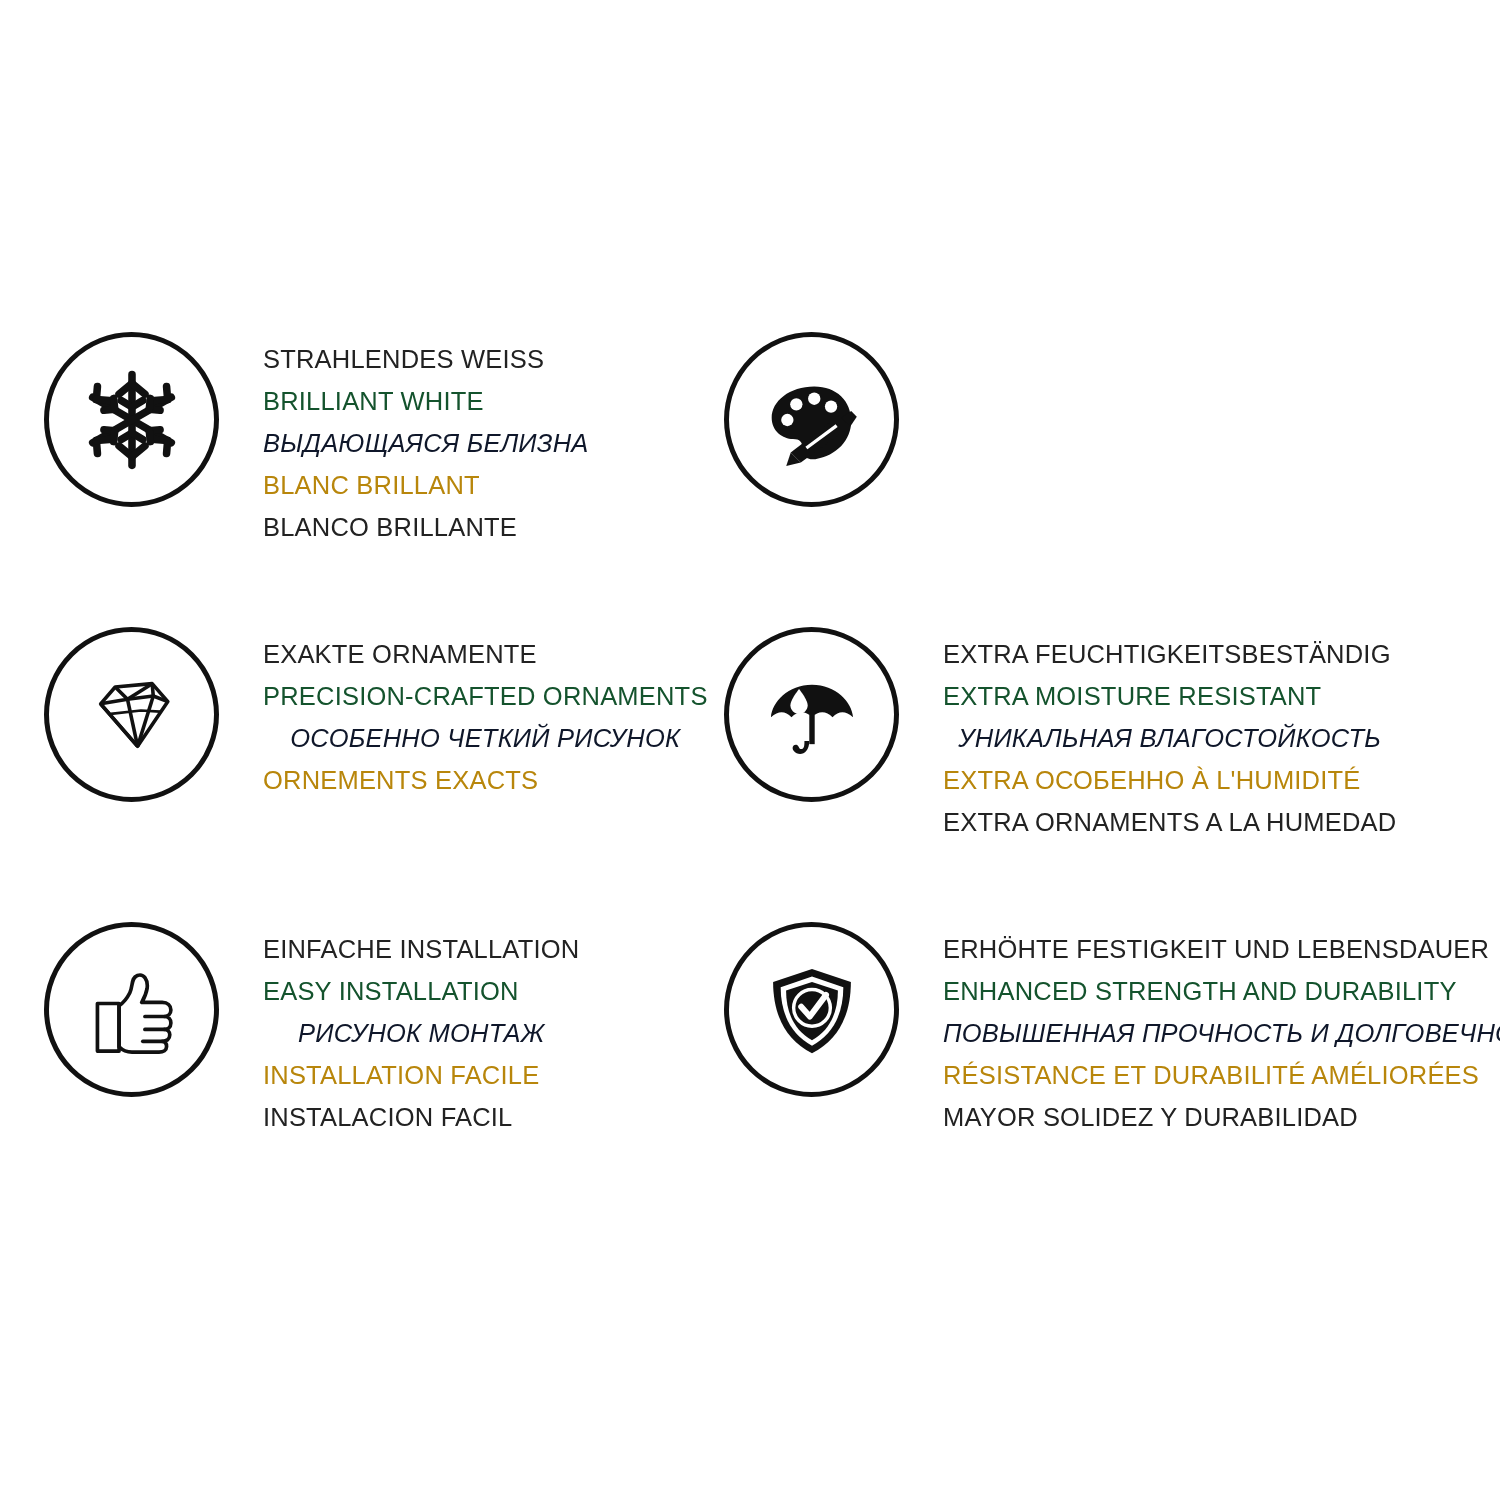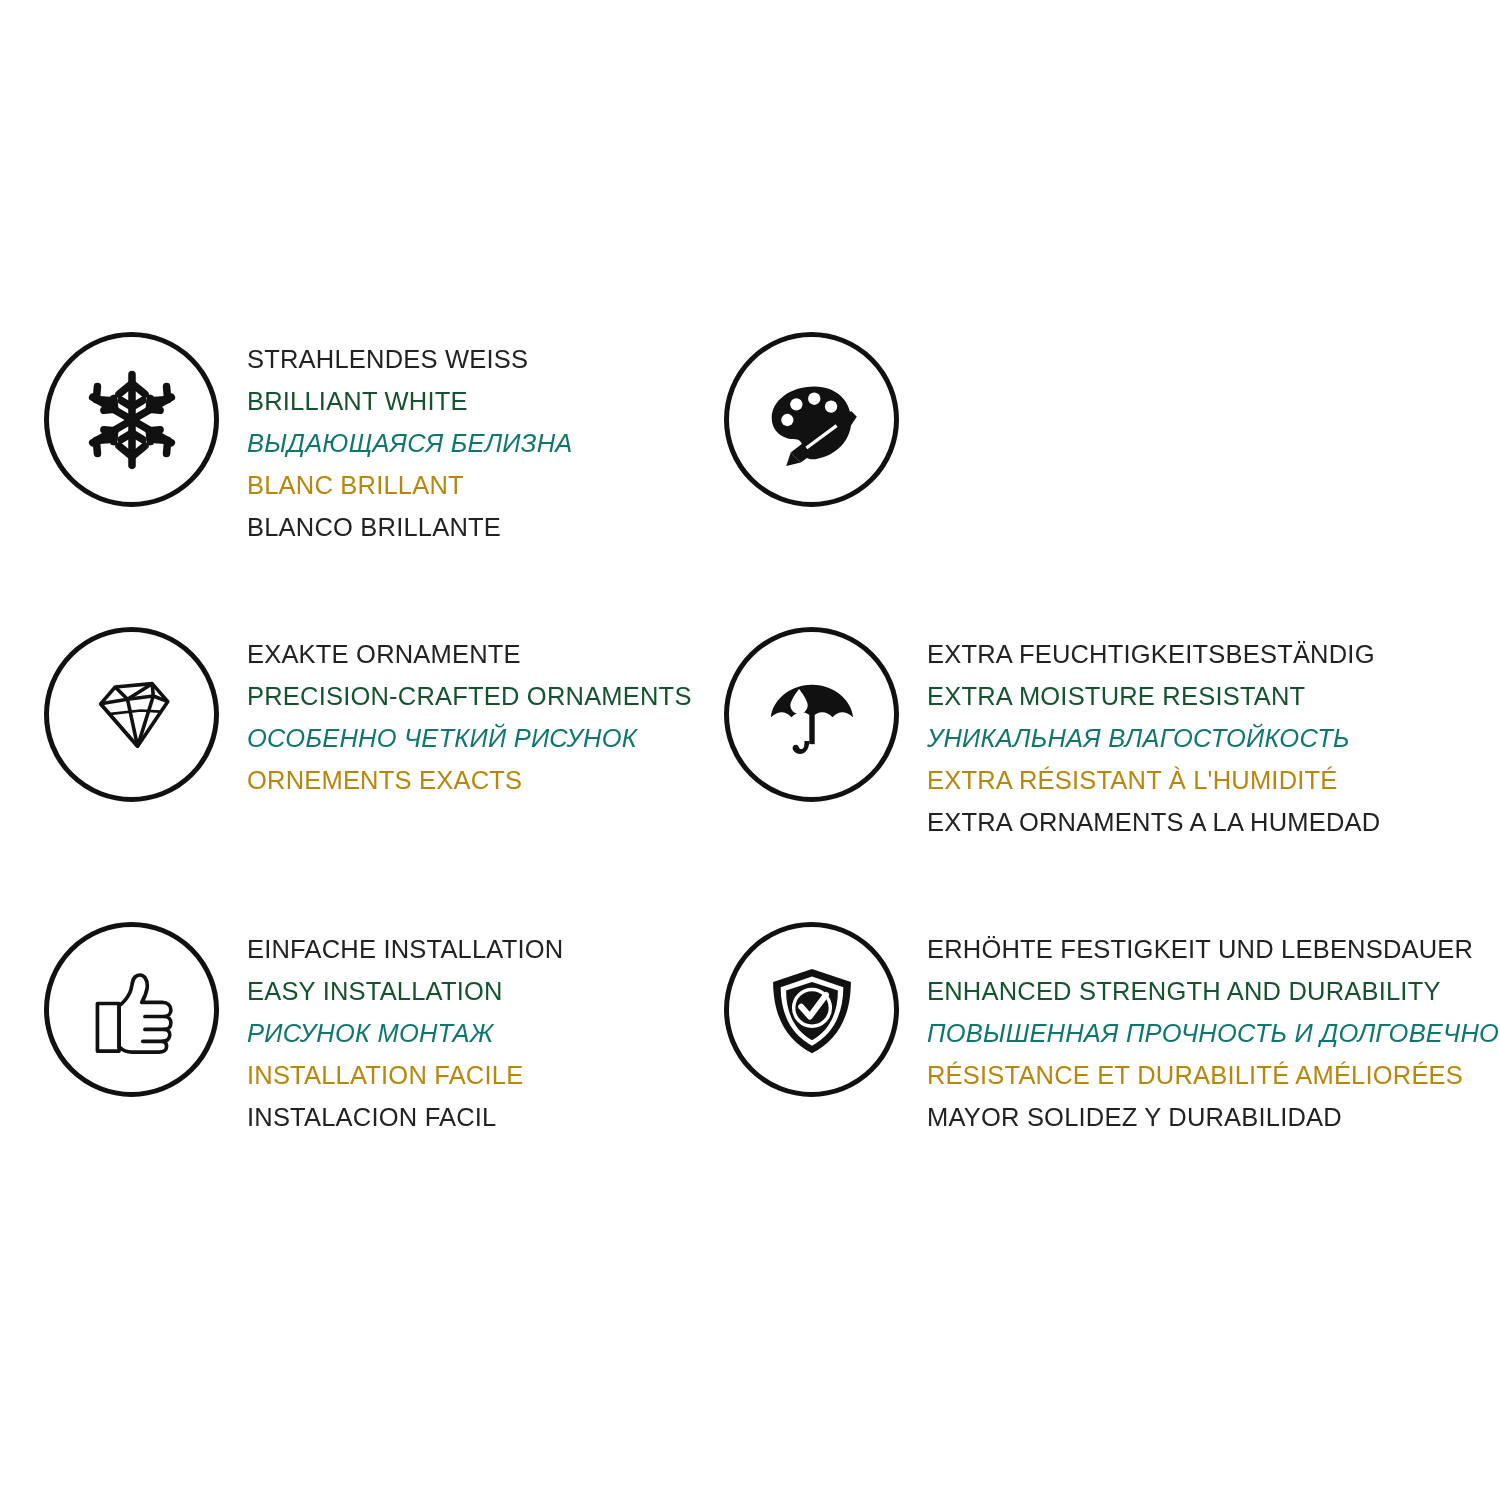--- a/index.html
+++ b/index.html
@@ -25,21 +25,21 @@
     display: grid;
     grid-template-columns: 650px 650px;
     grid-template-rows: 295px 295px 295px;
     column-gap: 30px;
     row-gap: 0px;
     margin-left: 4px;
   }
   .feature {
     display: flex;
     align-items: flex-start;
-    gap: 28px;
+    gap: 44px;
   }
   .badge {
     flex: 0 0 auto;
     width: 175px;
     height: 175px;
     border: 5px solid #111111;
     border-radius: 50%;
     display: flex;
     align-items: center;
     justify-content: center;
@@ -56,21 +56,21 @@
     gap: 0px;
   }
   .labels > div {
     font-size: 25.5px;
     line-height: 42px;
     letter-spacing: 0.2px;
     white-space: nowrap;
   }
   .lang-de { color: #222222; }
   .lang-en { color: #14532d; }
-  .lang-ru { color: #0f766e; font-style: italic; }
+  .lang-ru { color: #0f172a; font-style: italic; text-align: center; }
   .lang-fr { color: #b8860b; }
   .lang-es { color: #222222; }
 </style>
 </head>
 <body>
 
 <div class="sheet">
   <div class="grid">
 
     <div class="feature">
@@ -174,21 +174,21 @@
             <rect x="47.5" y="50" width="5" height="27" fill="#111111"></rect>
             <path d="M47.5 74 C47.5 86 38 89 33 83 C31 80.5 32.5 77 35.5 77.5 C38 78 37.5 81.5 40 81.5 C43 81.5 43 77.5 43 74 Z" fill="#111111"></path>
             <path d="M38 26 C38 26 30 36 30 41 C30 45.5 33.8 49 38 49 C42.2 49 46 45.5 46 41 C46 36 38 26 38 26 Z" fill="#ffffff"></path>
           </svg>
         </span>
       </div>
       <div class="labels">
         <div class="lang-de">EXTRA FEUCHTIGKEITSBESTÄNDIG</div>
         <div class="lang-en">EXTRA MOISTURE RESISTANT</div>
         <div class="lang-ru">УНИКАЛЬНАЯ ВЛАГОСТОЙКОСТЬ</div>
-        <div class="lang-fr">EXTRA RÉSISTANT À L'HUMIDITÉ</div>
+        <div class="lang-fr">EXTRA ОСОБЕННО À L'HUMIDITÉ</div>
         <div class="lang-es">EXTRA ORNAMENTS A LA HUMEDAD</div>
       </div>
     </div>
 
     <div class="feature">
       <div class="badge">
         <span>
           <svg width="108" height="108" viewBox="0 0 100 100" aria-hidden="true">
             <g fill="none" stroke="#111111" stroke-width="3.4" stroke-linejoin="round" stroke-linecap="round">
               <path d="M38 46 C38 46 44 42 48 34 C51 28 49 20 55 18 C61 16 65 22 64 30 C63 36 59 43 59 43 L78 43 C83 43 86 46 86 50 C86 54 83 56 80 56 C84 56 86 59 86 62 C86 66 83 68 80 68 C83 68 85 70 85 73 C85 77 82 79 78 79 C81 79 82 81 82 84 C82 87 79 89 75 89 L50 89 C44 89 40 86 38 84 Z"></path>

